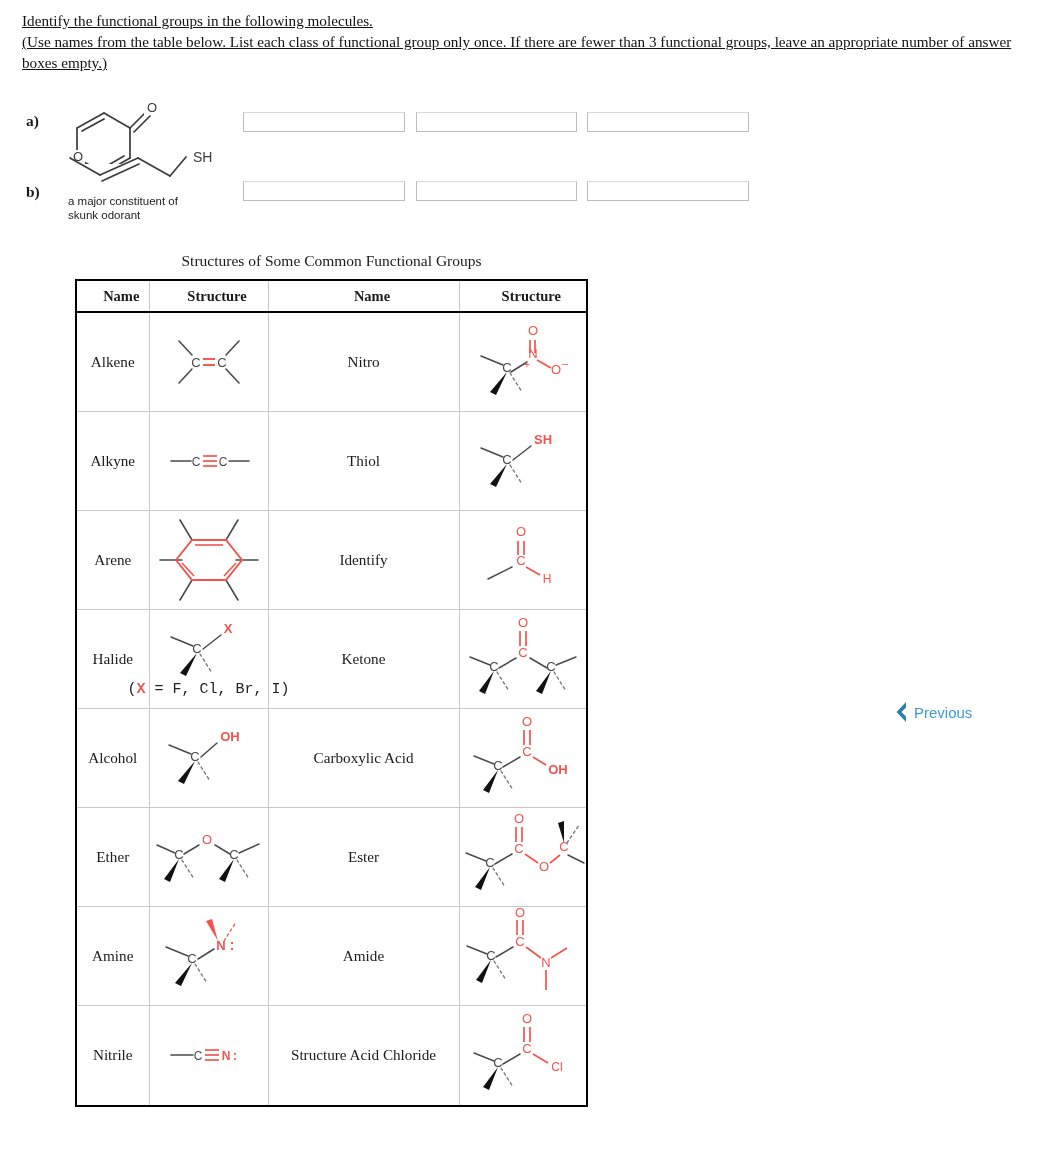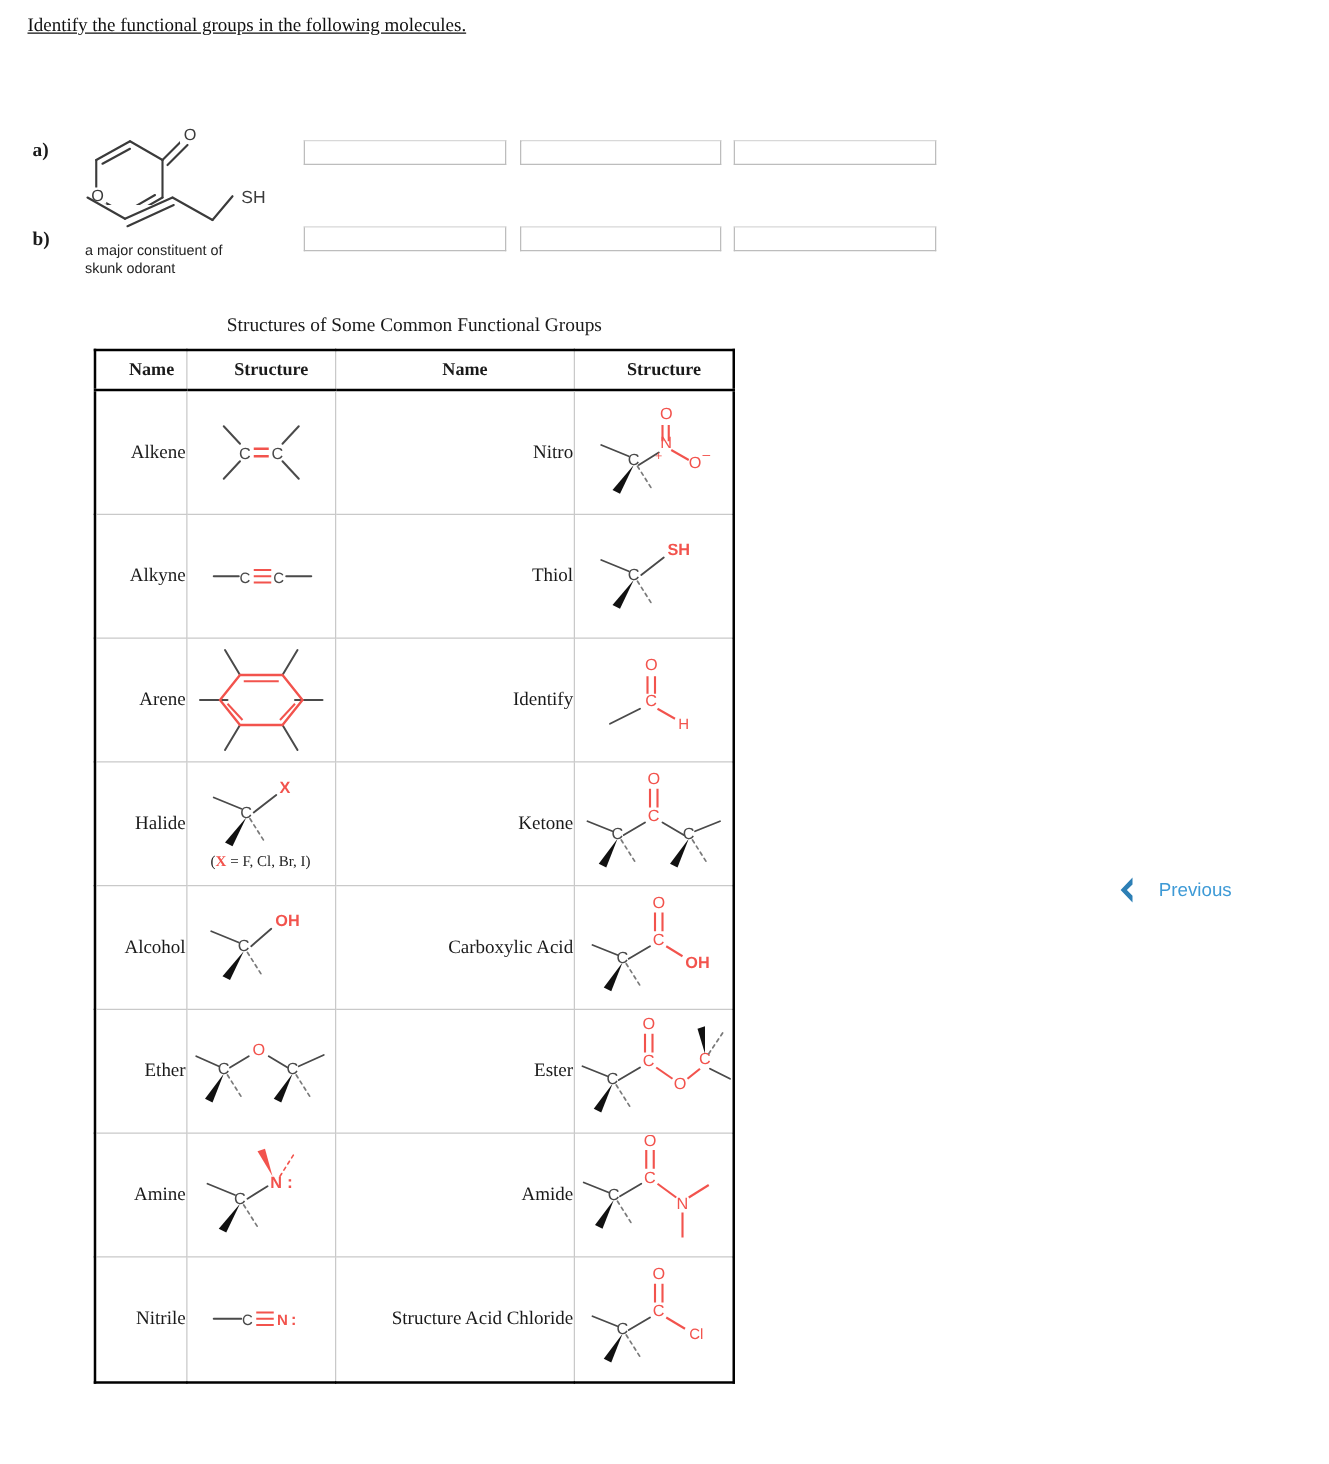--- a/index.html
+++ b/index.html
@@ -69,21 +69,21 @@
   #mol-a { left: 62px; top: 84px; }
   #mol-b { left: 60px; top: 148px; }
 
   
   #previous-link {
     position: absolute;
     left: 893px;
     top: 700px;
     display: flex;
     align-items: center;
-    gap: 17px;
+    gap: 4px;
     cursor: pointer;
     text-decoration: none;
   }
   #previous-link .chev { display: block; }
   #previous-link .plabel {
     font-family: "Liberation Sans", sans-serif;
     font-size: 15px;
     color: #3e9ad6;
     letter-spacing: 0px;
   }
@@ -127,49 +127,50 @@
   #fg-table .col-struct1 { width: 119px; }
   #fg-table .col-name2 { width: 191px; }
   #fg-table .col-struct2 { width: 128px; }
 
   #fg-table tbody tr { height: 99px; }
   #fg-table tbody tr:last-child { height: 101px; }
 
   td.name-cell {
     font-size: 15.2px;
     padding-left: 9px;
-    text-align: right;
+    text-align: center;
   }
   td.name-cell.wide { padding-left: 11px; }
   td.struct-cell {
     text-align: center;
   }
   .struct-wrap {
     display: flex;
     flex-direction: column;
     align-items: center;
     justify-content: center;
   }
   .halide-note {
-    font-family: Liberation Serif, serif;
-    font-size: 12px;
+    font-family: Liberation Mono, monospace;
+    font-size: 15px;
     color: #222;
     margin-top: -4px;
     white-space: nowrap;
   }
   .halide-note .xred { color: #f2534d; font-weight: bold; }
 
   svg { display: block; }
   svg text { font-family: "Liberation Sans", sans-serif; }
 </style>
 </head>
 <body>
 
 <div id="prompt">
   <div class="line">Identify the functional groups in the following molecules.</div>
+  <div class="line">(Use names from the table below. List each class of functional group only once. If there are fewer than 3 functional groups, leave an appropriate number of answer boxes empty.)</div>
 </div>
 
 <div class="q-label" id="label-a">a)</div>
 
 <div class="mol" id="mol-a">
   <svg width="115" height="80" viewBox="0 0 115 80">
 
     <g stroke="#3b3b3b" stroke-width="1.7" fill="none" stroke-linecap="round">
 
       <line x1="15" y1="66" x2="15" y2="44"></line>

